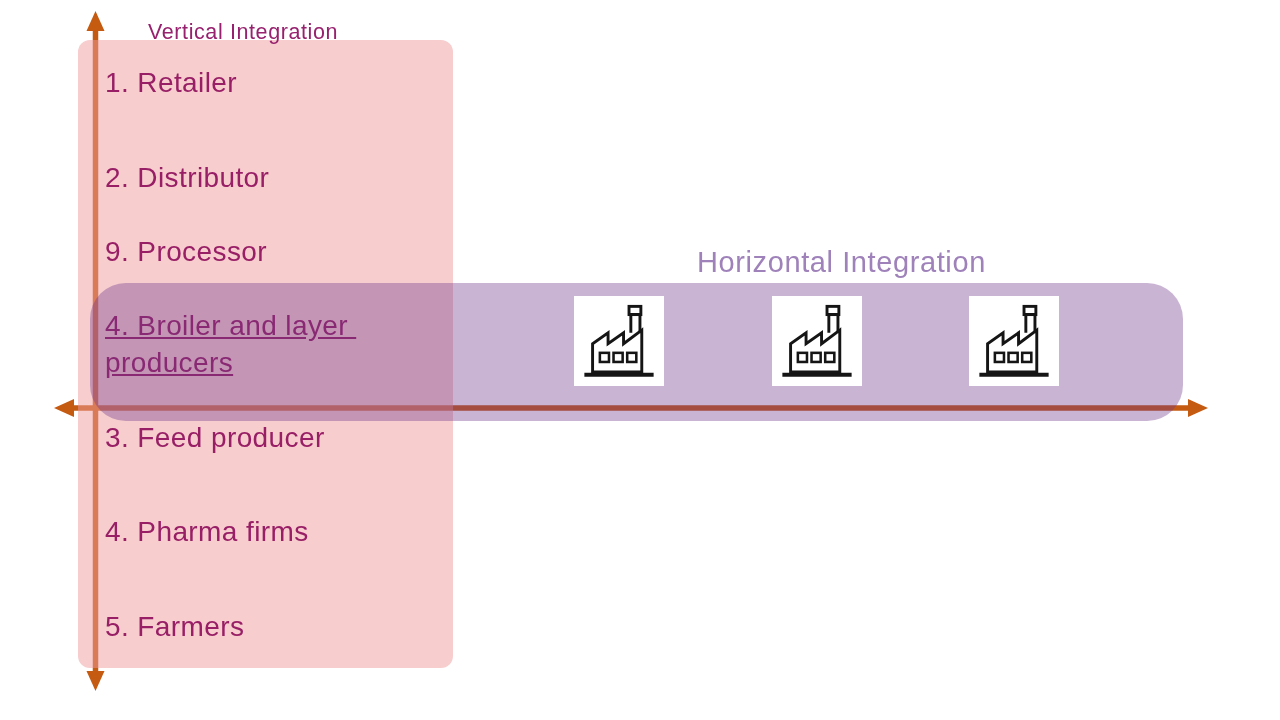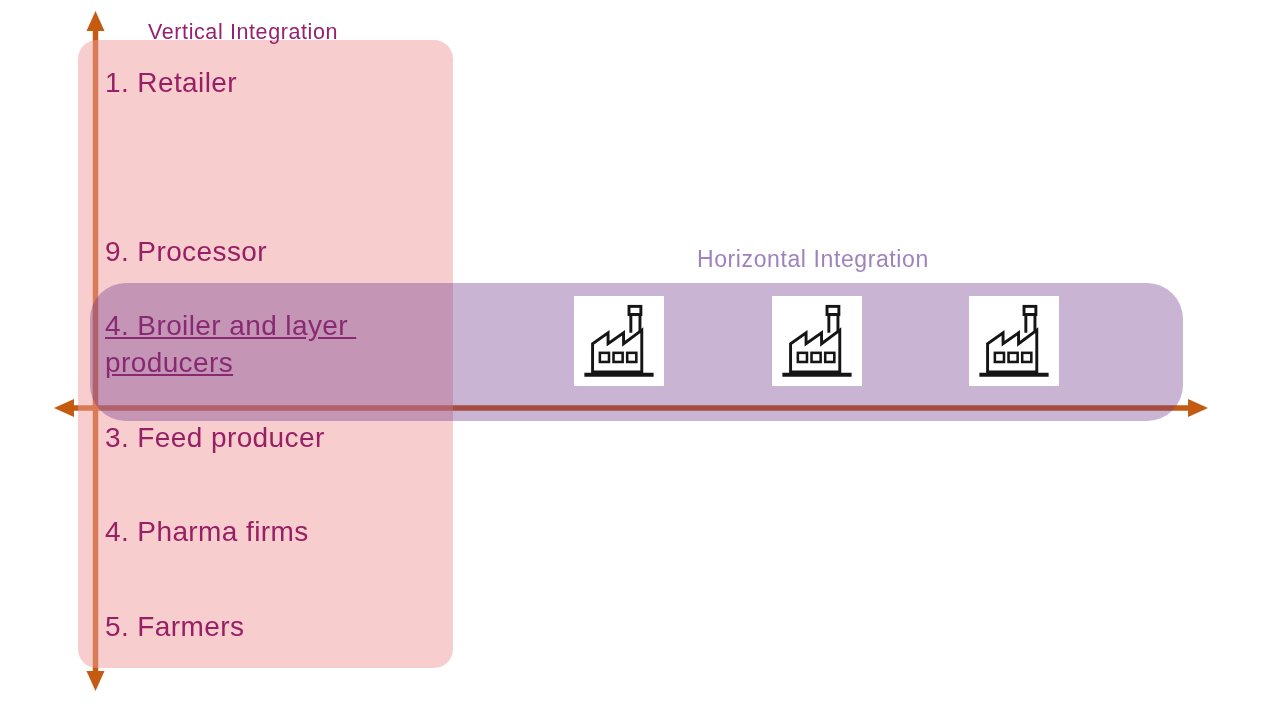--- a/index.html
+++ b/index.html
@@ -16,41 +16,41 @@
   .slide{position:absolute;left:0;top:0;width:1280px;height:720px;background:#ffffff;}
 
   
   .axes{position:absolute;left:0;top:0;width:1280px;height:720px;z-index:0;}
   .axes line{stroke:var(--arrow);stroke-width:5.5;}
   .axes polygon{fill:var(--arrow);}
 
   
   .pink-panel{
     position:absolute;left:78px;top:40px;width:375px;height:628px;
-    background:rgba(239,155,157,0.5);border-radius:19px;z-index:1;
+    background:rgba(239,155,157,0.5);border-radius:12px;z-index:1;
   }
   .v-item{
     position:absolute;left:27px;color:var(--list-text);
     font-size:28px;line-height:37px;letter-spacing:0.4px;white-space:pre-wrap;
   }
   .v-item.wrap{width:330px;text-decoration:underline;}
 
   
   .purple-panel{
     position:absolute;left:90px;top:283px;width:1093px;height:138px;
     background:rgba(111,55,138,0.375);border-radius:36px;z-index:2;
   }
 
   .v-title{
     position:absolute;left:148px;top:20px;z-index:3;
     color:var(--vertical-title);font-size:21.5px;letter-spacing:0.6px;
   }
   .h-title{
     position:absolute;left:697px;top:246px;z-index:3;
-    color:var(--horizontal-title);font-size:23px;letter-spacing:0.6px;
+    color:var(--horizontal-title);font-size:29px;letter-spacing:0.6px;
   }
 
   .factory-box{
     position:absolute;top:296px;width:90px;height:90px;background:var(--icon-bg);
     z-index:3;display:flex;align-items:center;justify-content:center;
   }
   .factory-box.f1{left:574px;}
   .factory-box.f2{left:772px;}
   .factory-box.f3{left:969px;}
   .factory-box svg{width:82px;height:82px;}
@@ -71,20 +71,21 @@
     </g>
     <g>
       <line x1="70" y1="408" x2="1192" y2="408"></line>
       <polygon points="54,408 74,399 74,417"></polygon>
       <polygon points="1208,408 1188,399 1188,417"></polygon>
     </g>
   </svg>
 
   <div class="pink-panel">
     <div class="v-item" style="top:24px">1. Retailer</div>
+    <div class="v-item" style="top:119px">2. Distributor</div>
     <div class="v-item" style="top:193px">9. Processor</div>
     <div class="v-item wrap" style="top:267px">4. Broiler and layer producers</div>
     <div class="v-item" style="top:379px">3. Feed producer</div>
     <div class="v-item" style="top:473px">4. Pharma firms</div>
     <div class="v-item" style="top:568px">5. Farmers</div>
   </div>
 
   <div class="purple-panel"></div>
 
   <div class="v-title">Vertical Integration</div>

